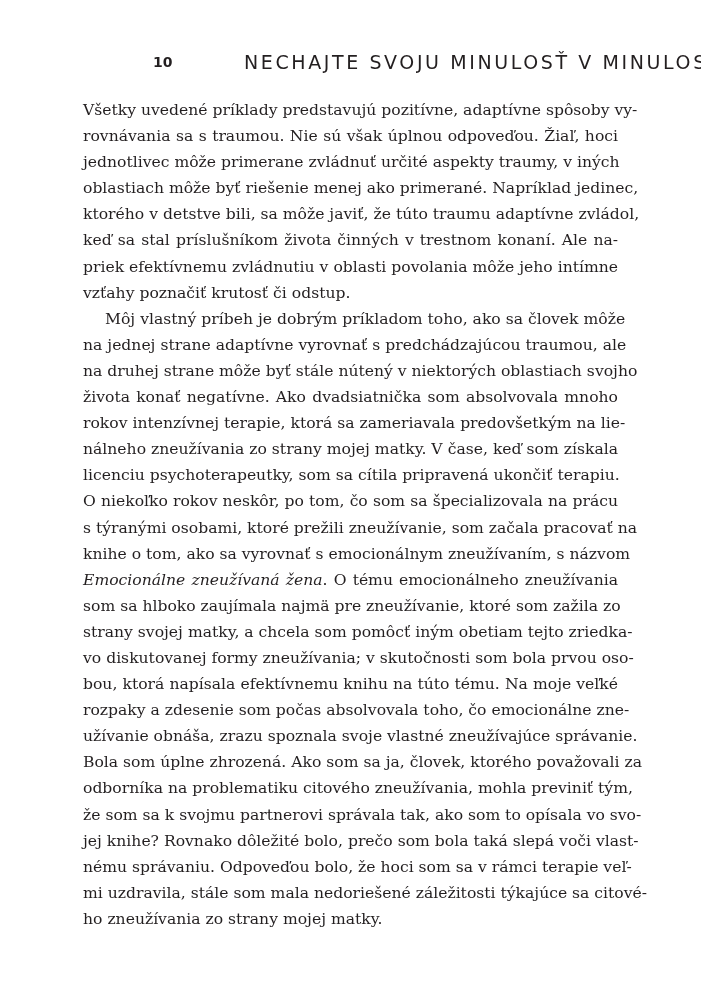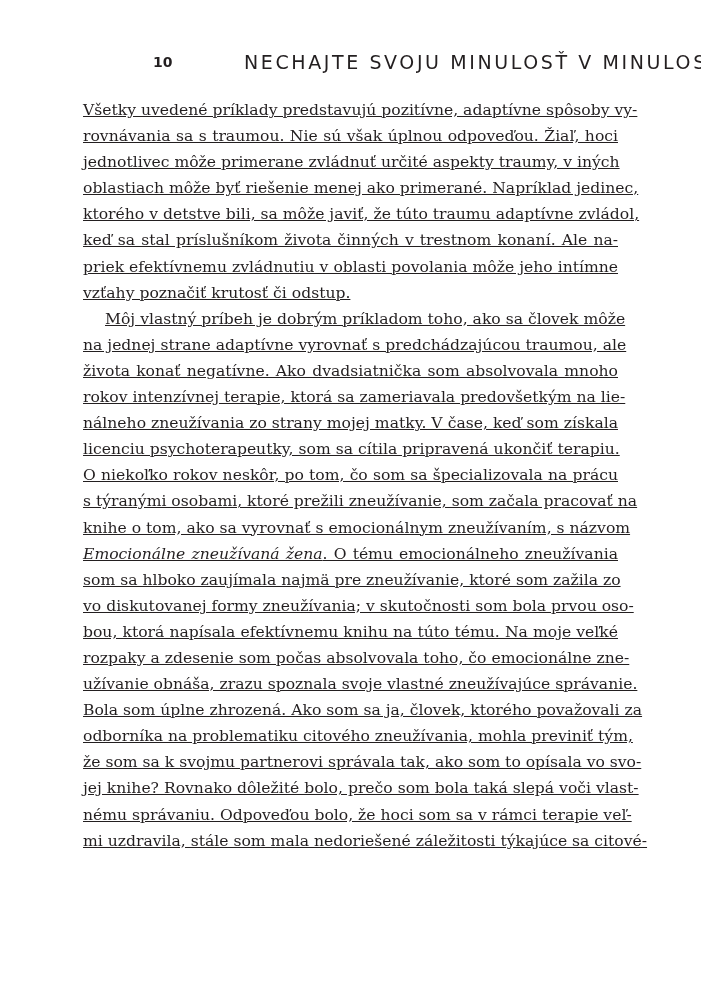--- a/index.html
+++ b/index.html
@@ -36,21 +36,20 @@
       white-space: nowrap;
     }
     .body-text {
       position: absolute;
       top: 97px;
       left: 83px;
       width: 535px;
       font-family: "DejaVu Serif", serif;
       font-size: 15.6px;
       line-height: 26.1px;
-      text-decoration: underline;
     }
     .line {
       display: block;
       height: 26.1px;
       white-space: nowrap;
       text-align: justify;
       text-align-last: justify;
       overflow: visible;
     }
     .line.last {
@@ -79,33 +78,36 @@
     <span class="line">jednotlivec môže primerane zvládnuť určité aspekty traumy, v iných</span>
     <span class="line">oblastiach môže byť riešenie menej ako primerané. Napríklad jedinec,</span>
     <span class="line">ktorého v detstve bili, sa môže javiť, že túto traumu adaptívne zvládol,</span>
     <span class="line">keď sa stal príslušníkom života činných v trestnom konaní. Ale na-</span>
     <span class="line">priek efektívnemu zvládnutiu v oblasti povolania môže jeho intímne</span>
     <span class="line last">vzťahy poznačiť krutosť či odstup.</span>
   </div>
   <div>
     <span class="line indent">Môj vlastný príbeh je dobrým príkladom toho, ako sa človek môže</span>
     <span class="line">na jednej strane adaptívne vyrovnať s predchádzajúcou traumou, ale</span>
+    <span class="line">na druhej strane môže byť stále nútený v niektorých oblastiach svojho</span>
     <span class="line">života konať negatívne. Ako dvadsiatnička som absolvovala mnoho</span>
     <span class="line">rokov intenzívnej terapie, ktorá sa zameriavala predovšetkým na lie-</span>
     <span class="line">nálneho zneužívania zo strany mojej matky. V čase, keď som získala</span>
     <span class="line">licenciu psychoterapeutky, som sa cítila pripravená ukončiť terapiu.</span>
     <span class="line">O niekoľko rokov neskôr, po tom, čo som sa špecializovala na prácu</span>
     <span class="line">s týranými osobami, ktoré prežili zneužívanie, som začala pracovať na</span>
     <span class="line">knihe o tom, ako sa vyrovnať s emocionálnym zneužívaním, s názvom</span>
     <span class="line"><span class="italic">Emocionálne zneužívaná žena</span><span>. O tému emocionálneho zneužívania</span></span>
     <span class="line">som sa hlboko zaujímala najmä pre zneužívanie, ktoré som zažila zo</span>
+    <span class="line">strany svojej matky, a chcela som pomôcť iným obetiam tejto zriedka-</span>
     <span class="line">vo diskutovanej formy zneužívania; v skutočnosti som bola prvou oso-</span>
     <span class="line">bou, ktorá napísala efektívnemu knihu na túto tému. Na moje veľké</span>
     <span class="line">rozpaky a zdesenie som počas absolvovala toho, čo emocionálne zne-</span>
     <span class="line">užívanie obnáša, zrazu spoznala svoje vlastné zneužívajúce správanie.</span>
     <span class="line">Bola som úplne zhrozená. Ako som sa ja, človek, ktorého považovali za</span>
     <span class="line">odborníka na problematiku citového zneužívania, mohla previniť tým,</span>
     <span class="line">že som sa k svojmu partnerovi správala tak, ako som to opísala vo svo-</span>
     <span class="line">jej knihe? Rovnako dôležité bolo, prečo som bola taká slepá voči vlast-</span>
     <span class="line">nému správaniu. Odpoveďou bolo, že hoci som sa v rámci terapie veľ-</span>
     <span class="line">mi uzdravila, stále som mala nedoriešené záležitosti týkajúce sa citové-</span>
+    <span class="line last">ho zneužívania zo strany mojej matky.</span>
   </div>
 </div>
 
 </body></html>

